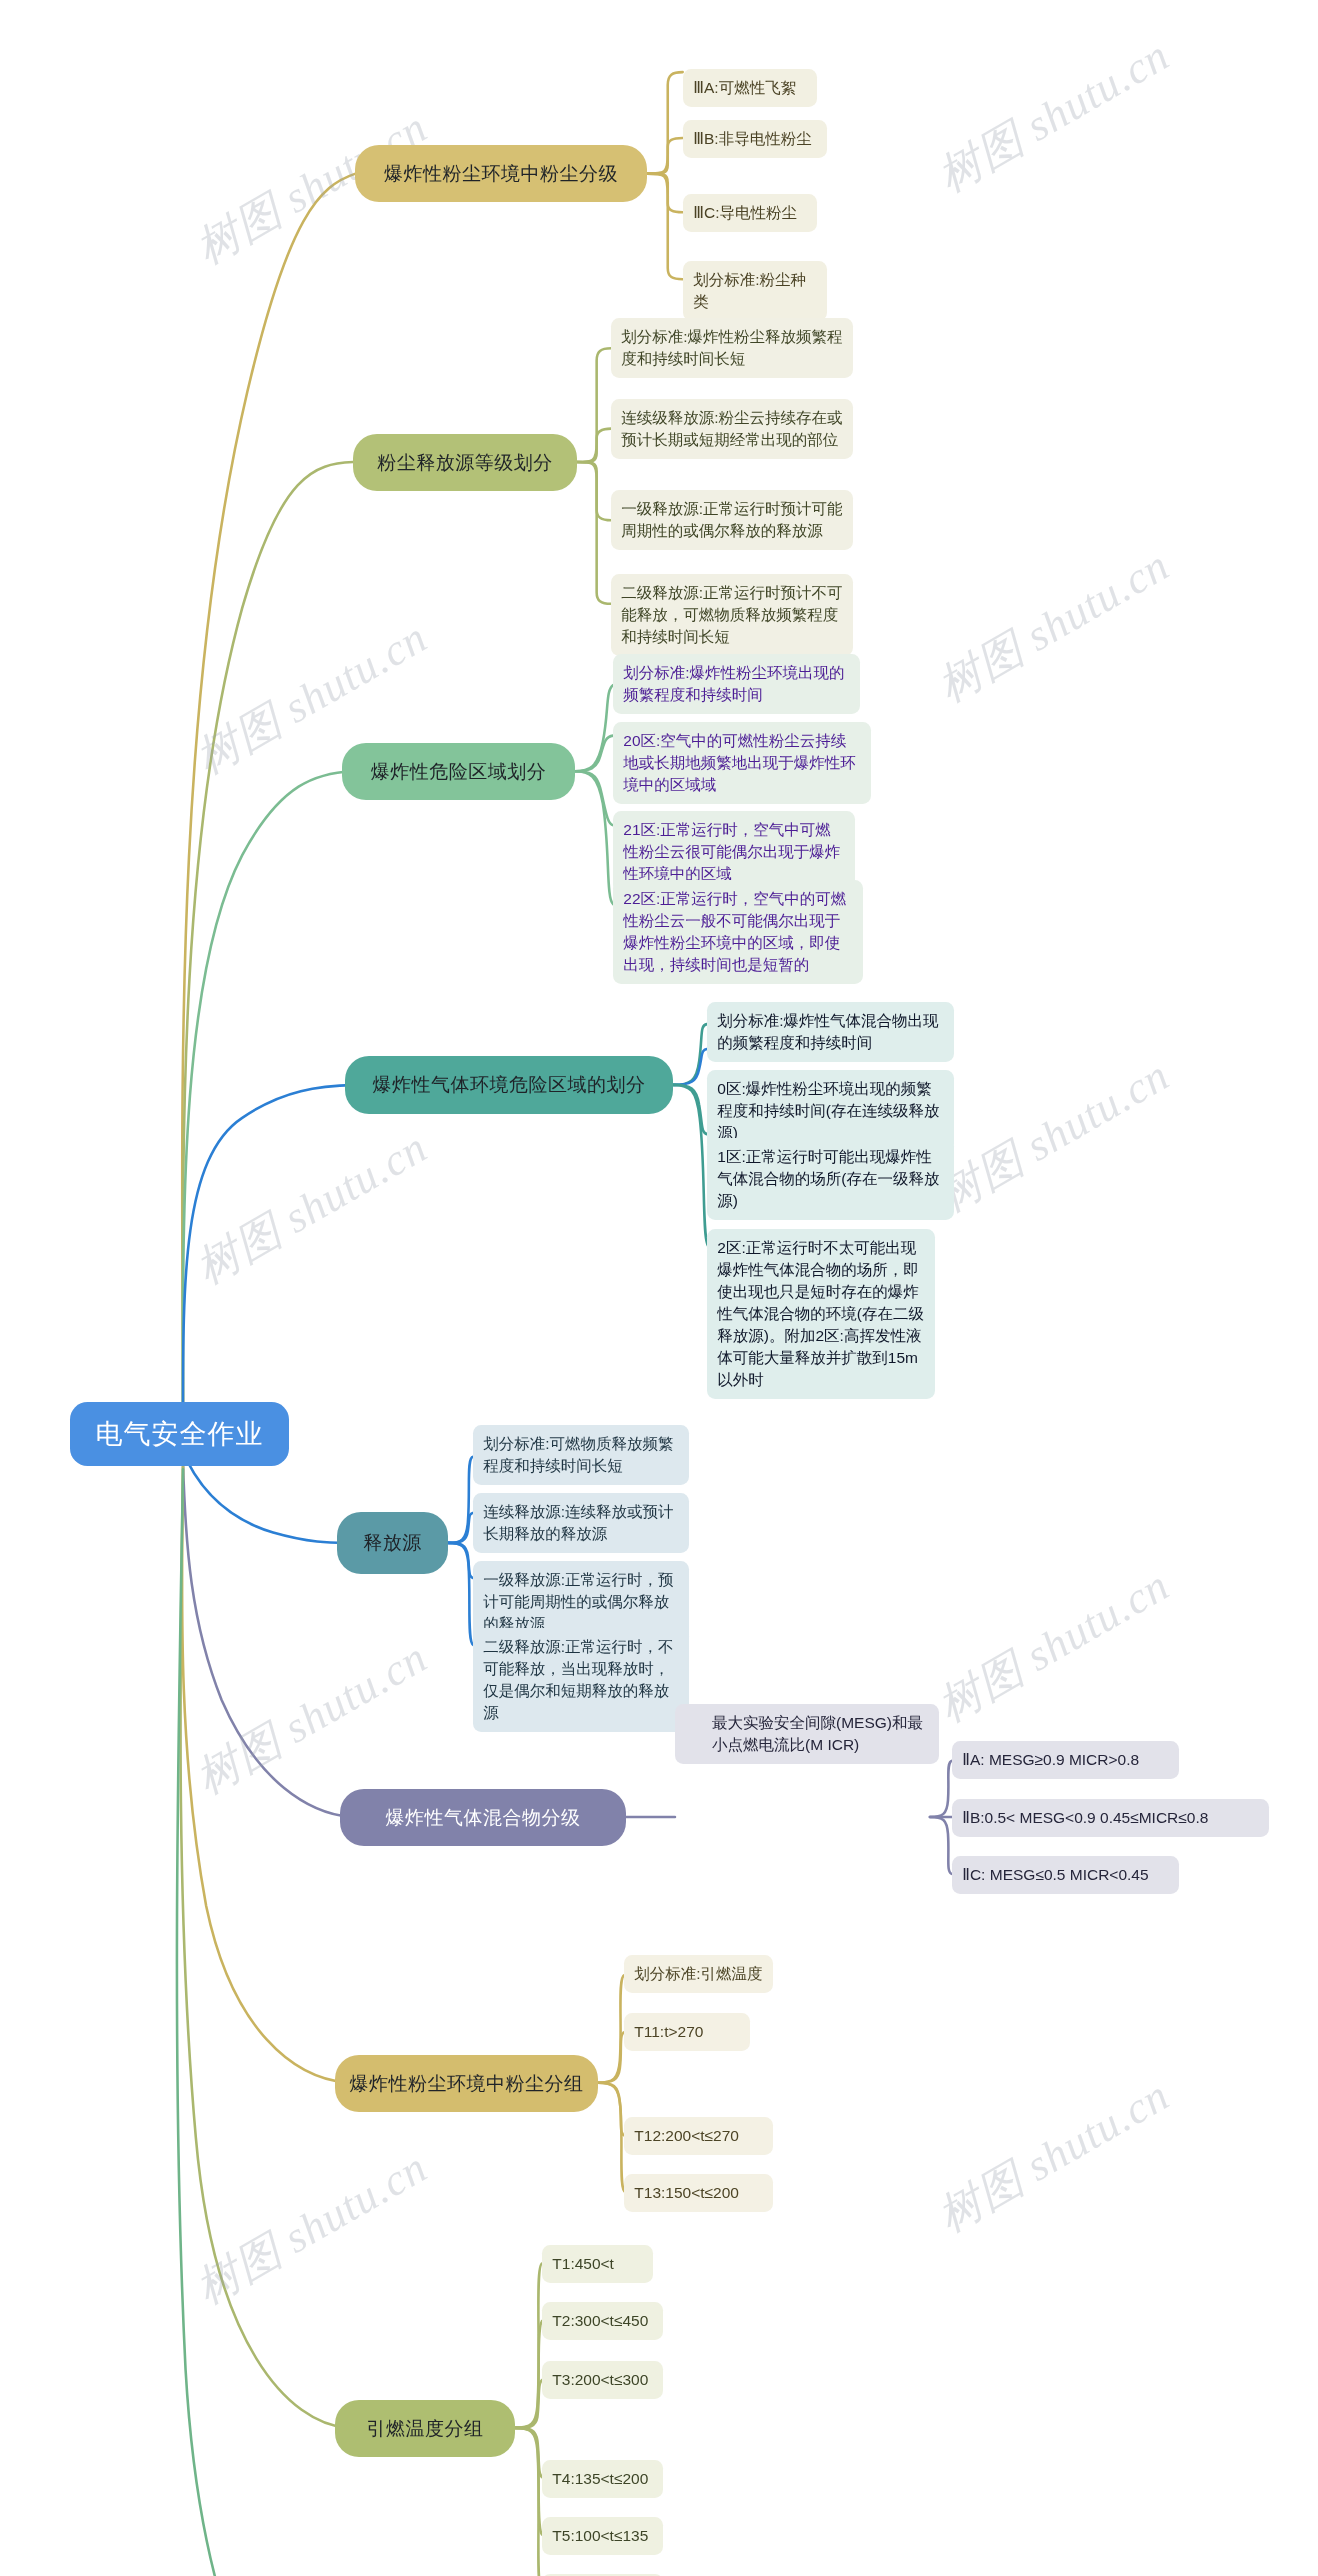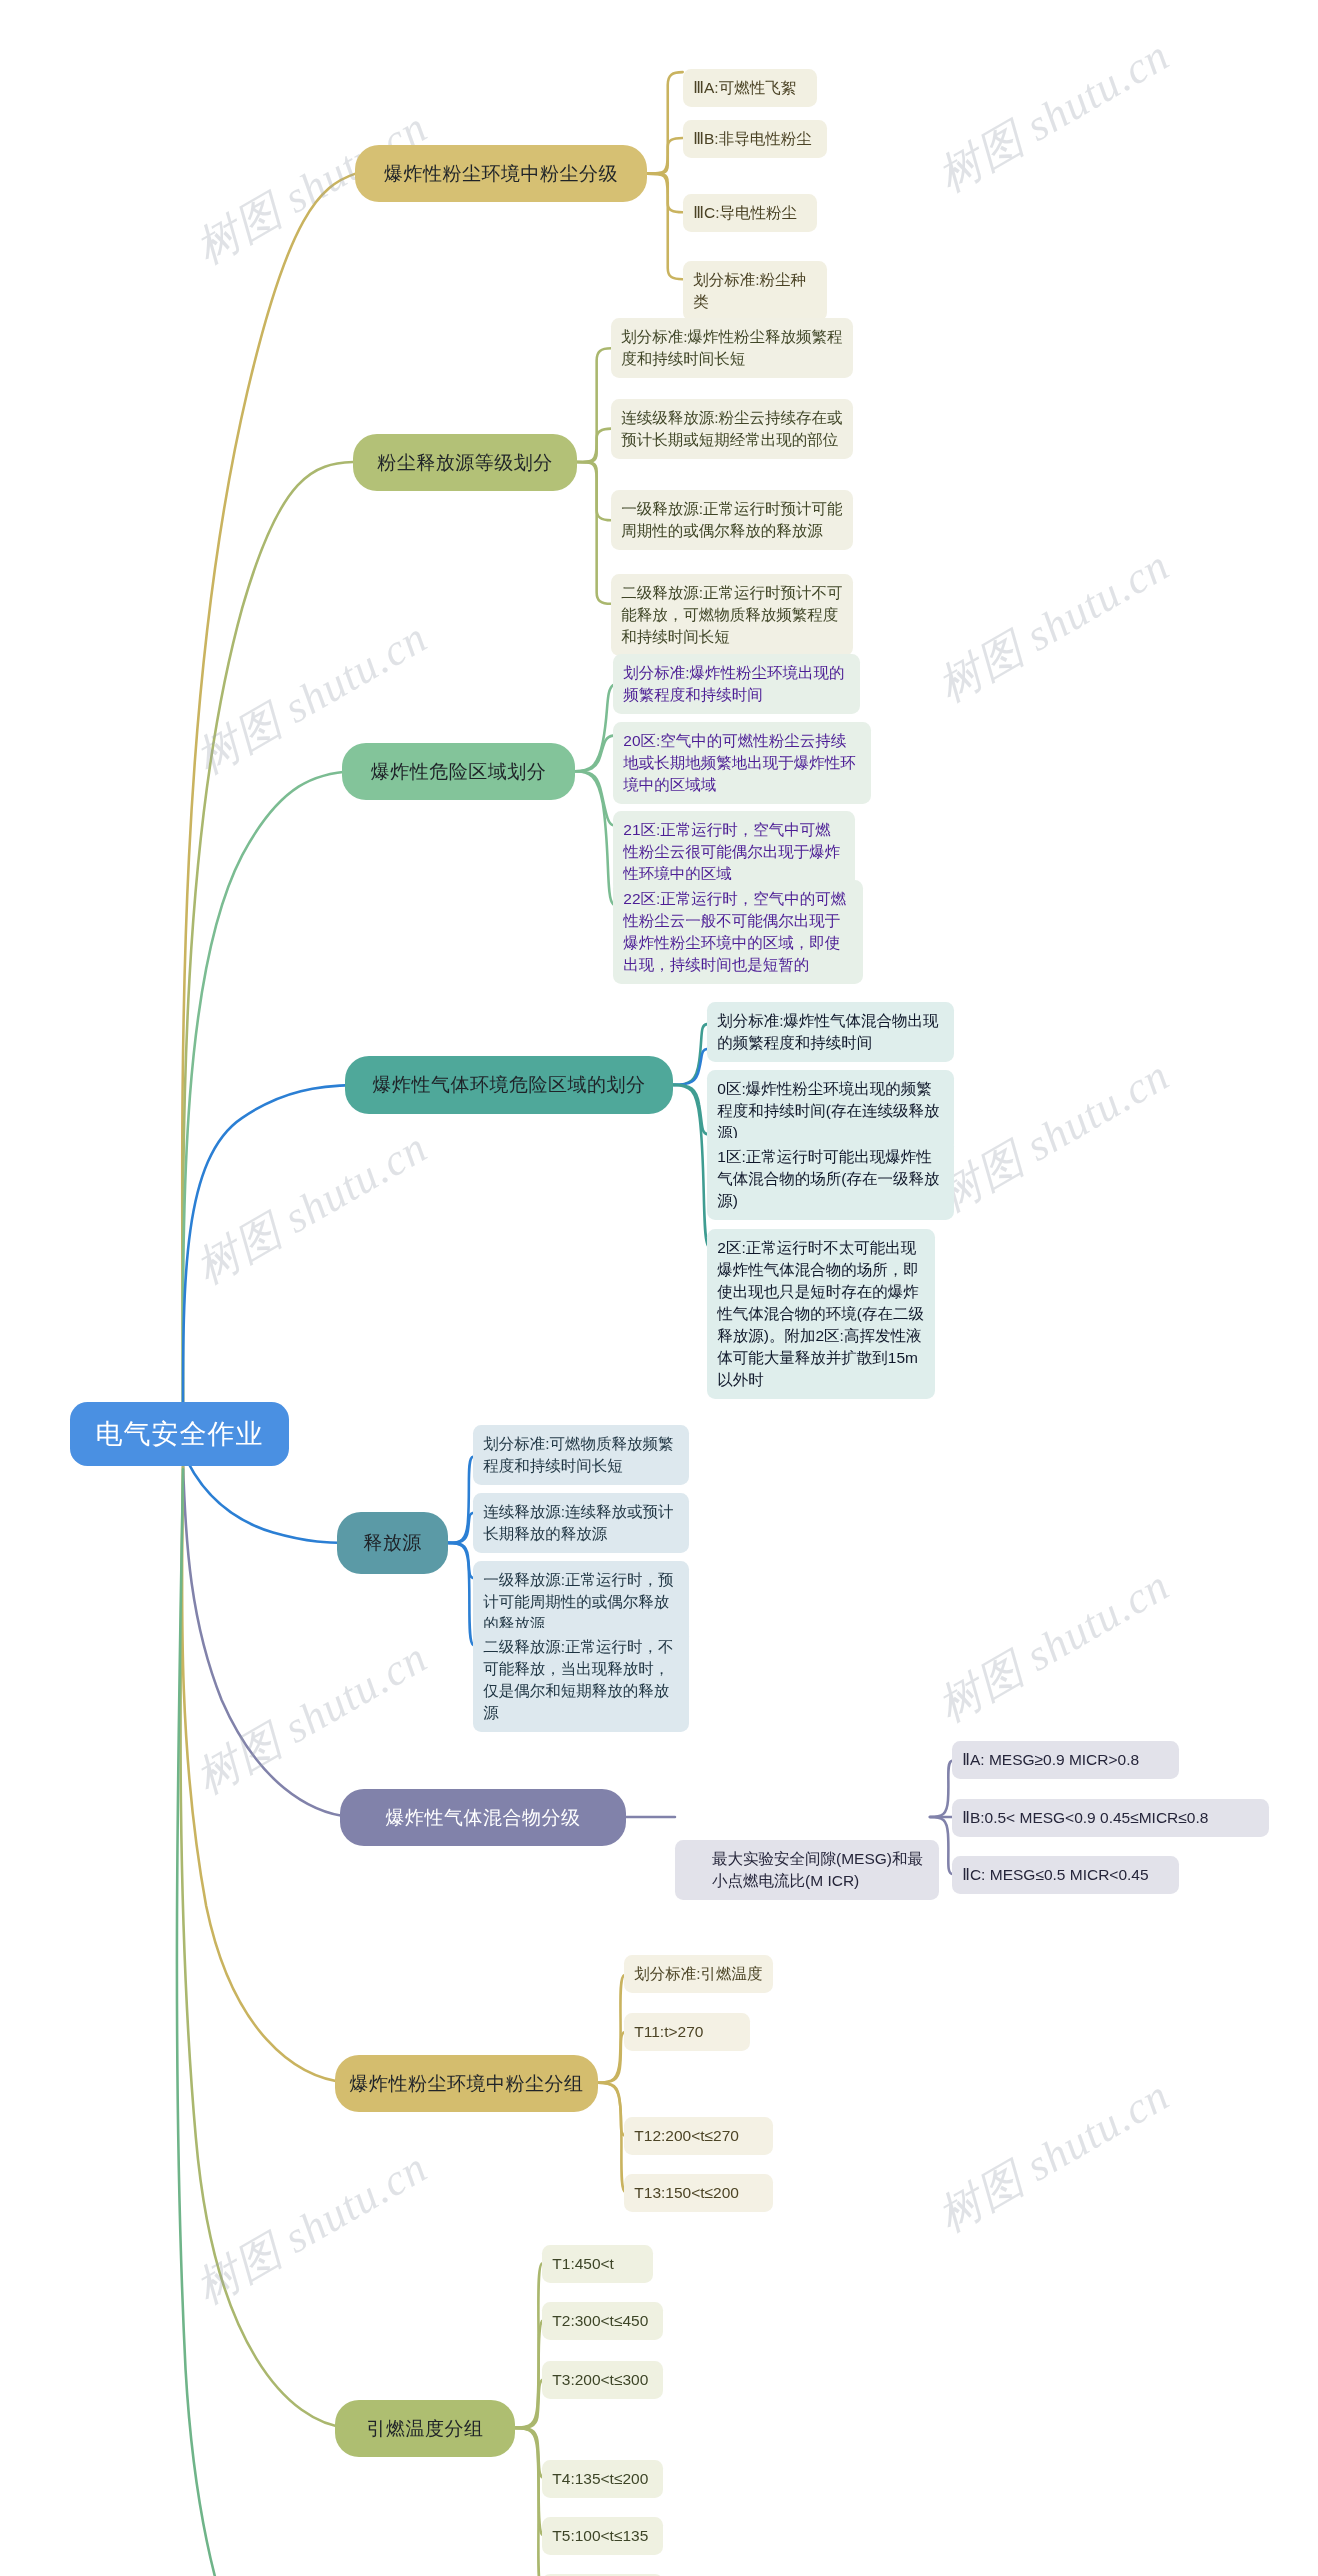--- a/index.html
+++ b/index.html
@@ -211,21 +211,21 @@
   <div class="node leaf l-steel" style="left:473px;top:1561px;width:216px;">
     <span class="txt">一级释放源:正常运行时，预计可能周期性的或偶尔释放的释放源</span>
   </div>
   <div class="node leaf l-steel" style="left:473px;top:1628px;width:216px;">
     <span class="txt">二级释放源:正常运行时，不可能释放，当出现释放时，仅是偶尔和短期释放的释放源</span>
   </div>
 
   <div class="node branch b-purple" style="left:340px;top:1789px;width:286px;height:57px;">
     <span class="txt">爆炸性气体混合物分级</span>
   </div>
-  <div class="node leaf l-lav" style="left:675px;top:1840px;width:264px;padding-left:37px;">
+  <div class="node leaf l-lav" style="left:675px;top:1704px;width:264px;padding-left:37px;">
     <span class="txt">最大实验安全间隙(MESG)和最小点燃电流比(M ICR)</span>
   </div>
   <div class="node leaf l-lav" style="left:952px;top:1741px;width:227px;">
     <span class="txt">ⅡA: MESG≥0.9    MICR&gt;0.8</span>
   </div>
   <div class="node leaf l-lav" style="left:952px;top:1799px;width:317px;">
     <span class="txt">ⅡB:0.5&lt; MESG&lt;0.9    0.45≤MICR≤0.8</span>
   </div>
   <div class="node leaf l-lav" style="left:952px;top:1856px;width:227px;">
     <span class="txt">ⅡC: MESG≤0.5    MICR&lt;0.45</span>

